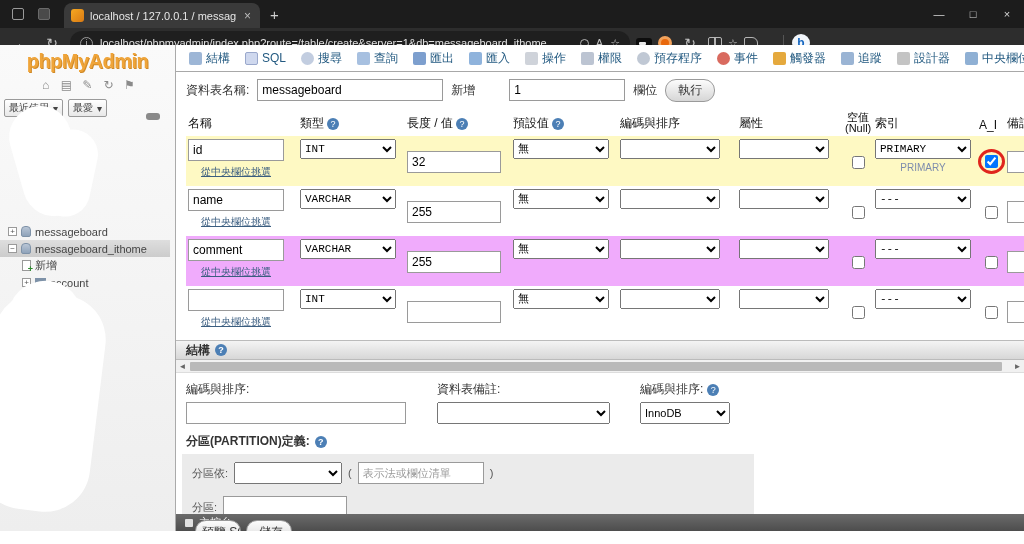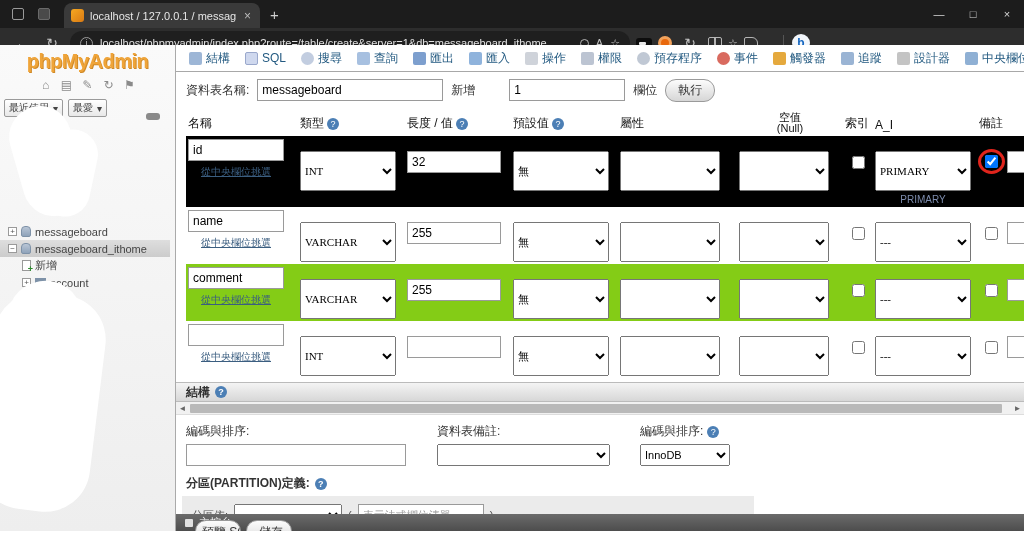--- a/index.html
+++ b/index.html
@@ -92,26 +92,26 @@
   .tcount { width:116px; margin-left:26px; }
   .btn { background:linear-gradient(#fcfcfc,#d6d6d6); border:1px solid #9a9a9a; border-radius:11px; padding:2px 12px; font-size:12px; color:#333; font-family:inherit; }
 
   .grid { display:grid; grid-template-columns:112px 107px 106px 107px 119px 106px 30px 104px 28px 68px; }
   .ghead { align-items:end; height:32px; font-size:12px; color:#111; }
   .ghead > div { padding:0 2px 4px 2px; display:flex; align-items:center; gap:3px; }
   .ghead .ctr { justify-content:center; text-align:center; display:block; font-size:11px; line-height:11px; padding-bottom:2px; }
   .help { width:12px; height:12px; border-radius:50%; background:#4c7fb5; color:#fff; font-size:9px; line-height:12px; text-align:center; flex:0 0 auto; }
 
   .row { min-height:50px; padding:3px 0 2px; align-items:start; }
-  .row.hl { background:#000000; }
-  .row.alt { background:#84cc16; }
+  .row.hl { background:#fef9c3; }
+  .row.alt { background:#f0abfc; }
   .cell { padding:0 2px; }
   .cell input.fname { width:96px; }
   .cell input.flen { width:94px; margin-top:12px; }
-  select.fsel { width:96px; height:40px; font-size:11px; font-family:Liberation Serif, serif; margin-top:12px; }
+  select.fsel { width:96px; height:20px; font-size:11px; font-family:Liberation Mono, monospace; margin-top:0; }
   select.fsel.w100 { width:100px; }
   select.fsel.w90 { width:90px; }
   .central-link { display:block; width:96px; text-align:center; font-size:10px; color:#3b5e80; text-decoration:underline; margin-top:4px; }
   .chk { margin-top:17px; display:block; margin-left:auto; margin-right:auto; }
   .idx-note { display:block; width:96px; text-align:center; font-size:10px; color:#7d8cad; margin-top:3px; }
   .ai-wrap { position:relative; display:inline-block; margin-top:16px; margin-left:6px; }
   .ai-circle { position:absolute; left:-7px; top:-6px; width:27px; height:25px; border:3px solid #e0241c; border-radius:50%; pointer-events:none; }
 
   .legend-bar { margin-top:4px; margin-left:-10px; width:848px; height:20px; background:linear-gradient(#f4f4f4,#d7d7d7); border-top:1px solid #bbb; border-bottom:1px solid #bbb; display:flex; align-items:center; gap:5px; padding:0 10px; font-weight:bold; font-size:12px; color:#333; }
 
@@ -318,20 +318,23 @@
             </div>
           <div>
               <span>長度 / 值</span>
               <span class="help">?</span>
             </div>
           <div>
               <span>預設值</span>
               <span class="help">?</span>
             </div>
           <div>
+              <span>編碼與排序</span>
+            </div>
+          <div>
               <span>屬性</span>
             </div>
           <div class="ctr"><span>空值</span><br><span>(Null)</span></div>
           <div>
               <span>索引</span>
             </div>
           <div>
               <span>A_I</span>
             </div>
           <div>

